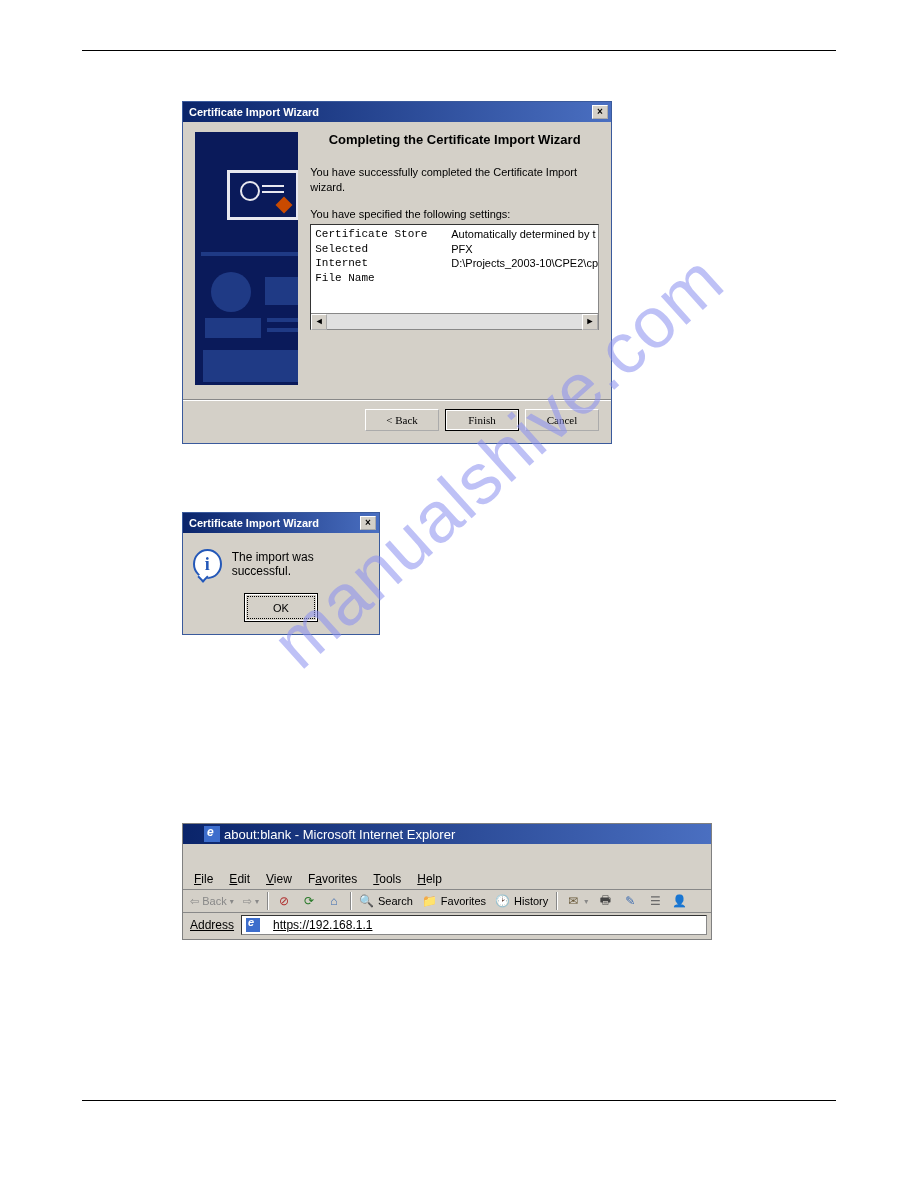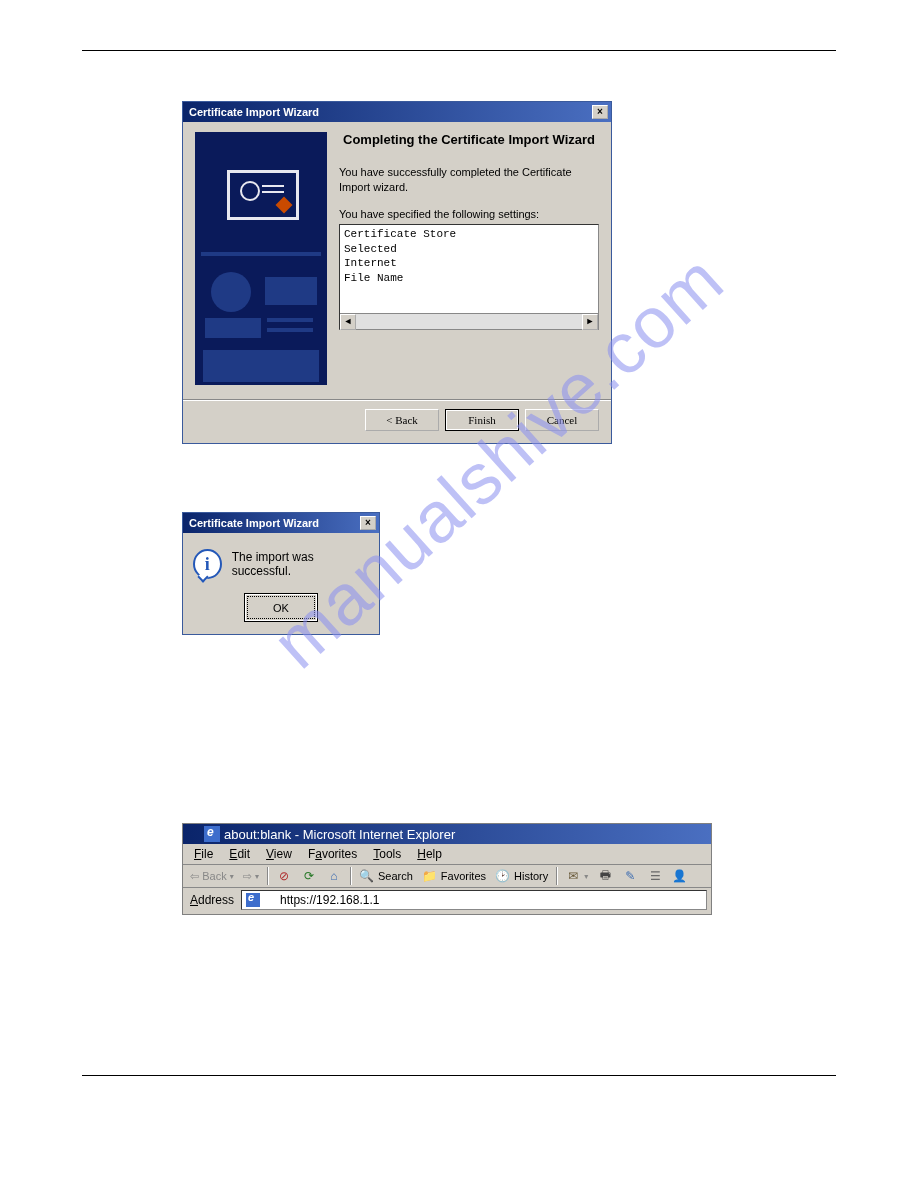--- a/index.html
+++ b/index.html
@@ -55,44 +55,44 @@
 .success-text { font-size: 12px; }
 .success-btns { padding: 10px 0 12px 0; text-align: center; }
 .ok-btn { width: 74px; height: 29px; background: #d4d0c8; border: 1px solid #000; box-shadow: inset 0 0 0 1px #fff; font-size: 11px; outline: 1px dotted #000; outline-offset: -4px; }
 
 
 .ie-window { width: 530px; margin-left: 100px; margin-top: 188px; border: 1px solid #808080; background: #d4d0c8; }
 .ie-title { display: flex; align-items: center; background: linear-gradient(to right, #0a246a, #4a6fc1); color: #fff; font-size: 13px; padding: 2px 3px 2px 21px; }
 .ie-title-icon { width: 16px; height: 16px; background: #3d6dcc; margin-right: 4px; position: relative; }
 .ie-title-icon::after { content: "e"; position: absolute; top: -1px; left: 3px; color: #fff; font-size: 12px; font-weight: bold; font-style: italic; }
 .ie-menubar { display: flex; gap: 2px; padding: 2px 4px; font-size: 12px; border-bottom: 1px solid #888; }
-.menu-item { padding: 1px 7px; }
+.menu-item { padding: 1px 7px; margin-top: 25px; }
 .menu-item .ul { text-decoration: underline; }
 
 .ie-toolbar { display: flex; align-items: center; gap: 3px; padding: 2px 4px; border-bottom: 1px solid #888; font-size: 11px; overflow: hidden; white-space: nowrap; }
 .tb-btn { display: inline-flex; align-items: center; gap: 3px; padding: 1px 3px; }
 .tb-btn.disabled { color: #888; }
 .tb-arrow { font-size: 8px; color: #888; }
 .tb-sep { width: 1px; height: 18px; background: #888; margin: 0 2px; box-shadow: 1px 0 0 #fff; }
 .tb-icon { width: 16px; height: 16px; display: inline-flex; align-items: center; justify-content: center; font-size: 12px; }
 .icon-stop { color: #b03030; }
 .icon-refresh { color: #2a7a2a; }
 .icon-home { color: #3a6ab0; }
 .icon-search { color: #3a6ab0; }
 .icon-fav { color: #b08000; }
 .icon-hist { color: #2a7a2a; }
 .icon-mail { color: #6a5a3a; }
 .icon-print { color: #444; }
 .icon-edit { color: #3a6ab0; }
 .icon-list { color: #6a6a6a; }
 .icon-msg { color: #5a8a3a; }
 
-.ie-addrbar { display: flex; align-items: center; padding: 2px 4px 4px 4px; gap: 4px; }
+.ie-addrbar { display: flex; align-items: center; padding: 2px 4px 4px 4px; gap: 4px; text-decoration: underline; }
 .addr-label { font-size: 12px; padding: 0 3px; }
-.addr-field { flex: 1; background: #fff; border: 1px inset #888; padding: 2px 4px; display: flex; align-items: center; gap: 20px; font-size: 12px; }
+.addr-field { flex: 1; background: #fff; border: 1px inset #888; padding: 2px 4px; display: flex; align-items: center; gap: 13px; font-size: 12px; }
 .addr-icon { width: 14px; height: 14px; background: #3d6dcc; position: relative; }
 .addr-icon::after { content: "e"; position: absolute; top: -2px; left: 2px; color: #fff; font-size: 11px; font-weight: bold; font-style: italic; }
 
 .bottom-rule { border-top: 1.5px solid #000; margin-top: 160px; }
 
 
 .watermark { position: absolute; top: 420px; left: 210px; font-size: 72px; color: #8a8ff0; opacity: 0.55; transform: rotate(-42deg); font-family: Arial; pointer-events: none; letter-spacing: 1px; }
 </style>
 </head>
 <body>
@@ -122,20 +122,25 @@
         <div class="wizard-heading">Completing the Certificate Import Wizard</div>
         <div class="wizard-p1">You have successfully completed the Certificate Import wizard.</div>
         <div class="wizard-p2">You have specified the following settings:</div>
         <div class="settings-box">
           <div class="settings-inner">
             <div class="col-left">
               <div>Certificate Store Selected</div>
               <div>Internet</div>
               <div>File Name</div>
             </div>
+            <div class="col-right">
+              <div>Automatically determined by t</div>
+              <div>PFX</div>
+              <div>D:\Projects_2003-10\CPE2\cp</div>
+            </div>
           </div>
           <div class="hscroll">
             <div class="hs-btn">◄</div>
             <div class="hs-track"></div>
             <div class="hs-btn">►</div>
           </div>
         </div>
       </div>
     </div>
     <div class="wizard-divider"></div>

